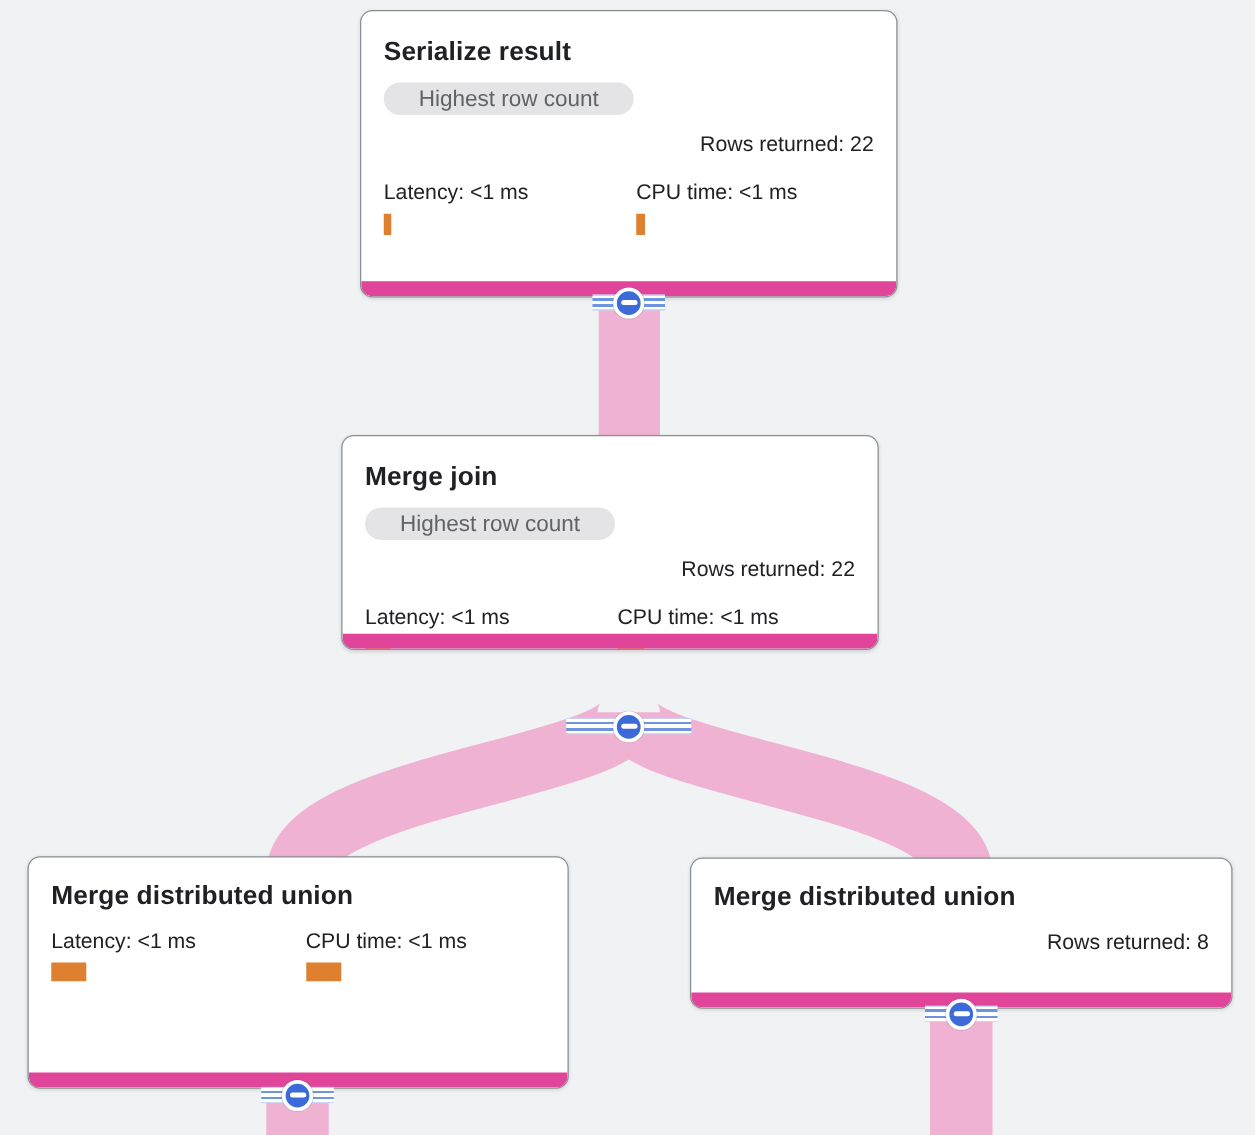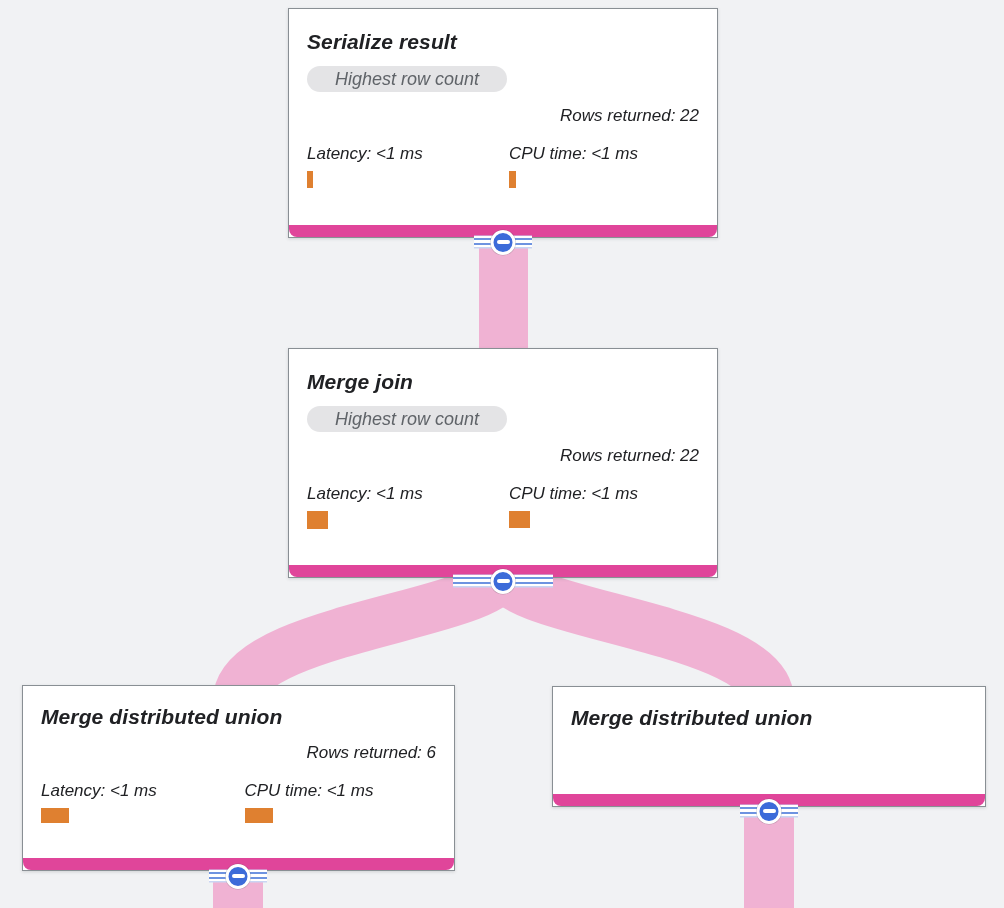--- a/index.html
+++ b/index.html
@@ -14,26 +14,25 @@
   
   #edges { position: absolute; left: 0; top: 0; z-index: 0; }
   .flow-fill   { fill: var(--flow-band, #F0B2D3); }
   .flow-stroke { fill: none; stroke: var(--flow-band, #F0B2D3); stroke-width: 50; }
 
   
   .node-card {
     position: absolute;
     background: var(--card-bg, #fff);
     border: 1.5px solid var(--card-border, #898F94);
-    border-radius: 0;
+    border-radius: 10px;
     box-shadow: 0 1px 3px rgba(60,64,67,.18);
     padding: 20px 18px 0 18px;
     z-index: 2;
     overflow: hidden;
-    font-style: italic;
   }
   .node-title {
     font-size: 21px;
     font-weight: 600;
     line-height: 26px;
     color: var(--text, #202124);
     letter-spacing: .1px;
     margin-bottom: 11px;
   }
   .badge {
@@ -127,55 +126,55 @@
         <div class="metric-bar" style="width: 6px; height: 17px;"></div>
       </div>
       <div class="metric">
         <div class="metric-label">CPU time: &lt;1 ms</div>
         <div class="metric-bar" style="width: 7px; height: 17px;"></div>
       </div>
     </div>
     <div class="row-count-bar"></div>
   </div>
 
-  <div class="node-card" style="left:288px; top:348px; width:430px; height:230px;">
+  <div class="node-card" style="left:273px; top:348px; width:430px; height:172px;">
     <div class="node-title">Merge join</div>
     <div class="badge">Highest row count</div>
     <div class="rows-returned">Rows returned: 22</div>
     <div class="metrics">
       <div class="metric">
         <div class="metric-label">Latency: &lt;1 ms</div>
         <div class="metric-bar" style="width: 21px; height: 18px;"></div>
       </div>
       <div class="metric">
         <div class="metric-label">CPU time: &lt;1 ms</div>
         <div class="metric-bar" style="width: 21px; height: 17px;"></div>
       </div>
     </div>
     <div class="row-count-bar"></div>
   </div>
 
   <div class="node-card" style="left:22px; top:685px; width:433px; height:186px; padding-top:18px;">
     <div class="node-title">Merge distributed union</div>
-    <div class="rows-returned">Rows returned: 6</div>
     <div class="metrics">
       <div class="metric">
         <div class="metric-label">Latency: &lt;1 ms</div>
         <div class="metric-bar" style="width: 28px; height: 15px;"></div>
       </div>
       <div class="metric">
         <div class="metric-label">CPU time: &lt;1 ms</div>
         <div class="metric-bar" style="width: 28px; height: 15px;"></div>
       </div>
     </div>
     <div class="row-count-bar"></div>
   </div>
 
   <div class="node-card" style="left:552px; top:686px; width:434px; height:121px; padding-top:18px;">
     <div class="node-title">Merge distributed union</div>
+    <div class="rows-returned">Rows returned: 8</div>
     <div class="row-count-bar"></div>
   </div>
 
   <div class="collapse-btn narrow" style="left:503px; top:242px;">
     <div class="collapse-circle">
       <div class="minus-icon"></div>
     </div>
   </div>
   <div class="collapse-btn wide" style="left:503px; top:581px;">
     <div class="collapse-circle">

